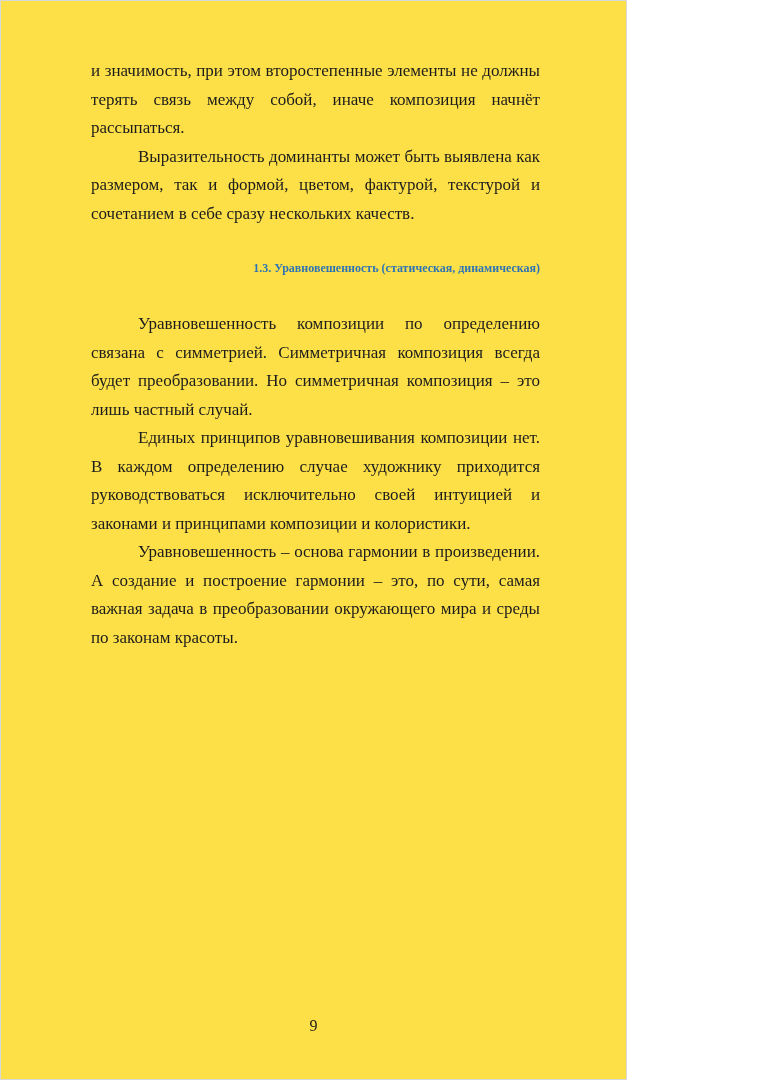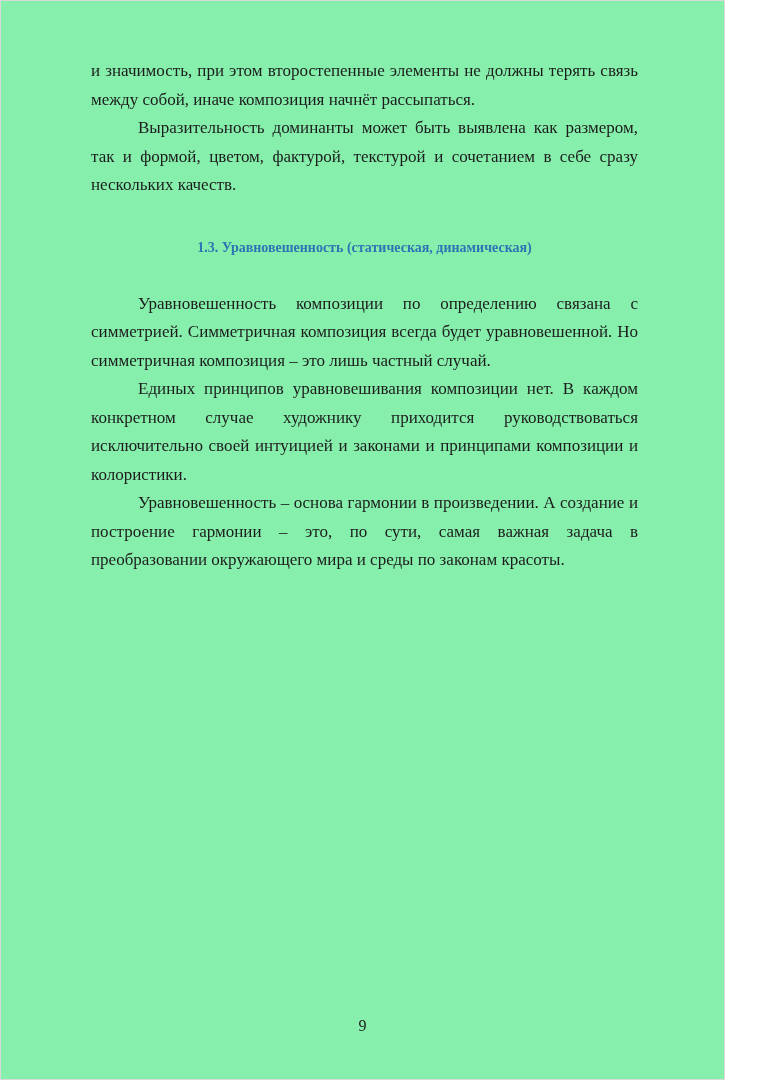--- a/index.html
+++ b/index.html
@@ -1,25 +1,25 @@
 <!DOCTYPE html>
 <html><head>
 <meta charset="utf-8">
 <style>
   html, body {
     margin: 0;
     padding: 0;
     background: #ffffff;
   }
   .page {
-    width: 725px;
+    width: 627px;
     height: 1080px;
     box-sizing: border-box;
     position: relative;
-    background: #86efac;
+    background: #fde047;
     border: 1px solid #d9d9d9;
     font-family: "Liberation Serif", "DejaVu Serif", serif;
     color: #1c1c1c;
     overflow: hidden;
     text-decoration: underline;
   }
   .content {
     position: absolute;
     left: 90px;
     right: 86px;
@@ -29,25 +29,25 @@
     margin: 0;
     font-size: 17px;
     line-height: 28.5px;
     text-align: justify;
     text-align-last: left;
   }
   .content p.indent {
     text-indent: 47px;
   }
   .content h2 {
-    margin: 34px 0 28px 0;
-    font-size: 14px;
+    margin: 26px 0 28px 0;
+    font-size: 12px;
     line-height: 28px;
     font-weight: bold;
-    text-align: center;
+    text-align: right;
     color: #2E74B5;
   }
   .page-number {
     position: absolute;
     left: 0;
     right: 0;
     bottom: 44px;
     text-align: center;
     font-size: 16px;
     line-height: 18px;
@@ -55,18 +55,18 @@
   }
 </style>
 </head>
 <body>
 
 <div class="page">
   <div class="content">
     <p>и значимость, при этом второстепенные элементы не должны терять связь между собой, иначе композиция начнёт рассыпаться.</p>
     <p class="indent">Выразительность доминанты может быть выявлена как размером, так и формой, цветом, фактурой, текстурой и сочетанием в себе сразу нескольких качеств.</p>
     <h2>1.3. Уравновешенность (статическая, динамическая)</h2>
-    <p class="indent">Уравновешенность композиции по определению связана с симметрией. Симметричная композиция всегда будет уравновешенной. Но симметричная композиция – это лишь частный случай.</p>
-    <p class="indent">Единых принципов уравновешивания композиции нет. В каждом конкретном случае художнику приходится руководствоваться исключительно своей интуицией и законами и принципами композиции и колористики.</p>
+    <p class="indent">Уравновешенность композиции по определению связана с симметрией. Симметричная композиция всегда будет преобразовании. Но симметричная композиция – это лишь частный случай.</p>
+    <p class="indent">Единых принципов уравновешивания композиции нет. В каждом определению случае художнику приходится руководствоваться исключительно своей интуицией и законами и принципами композиции и колористики.</p>
     <p class="indent">Уравновешенность – основа гармонии в произведении. А создание и построение гармонии – это, по сути, самая важная задача в преобразовании окружающего мира и среды по законам красоты.</p>
   </div>
   <div class="page-number">9</div>
 </div>
 
 </body></html>

